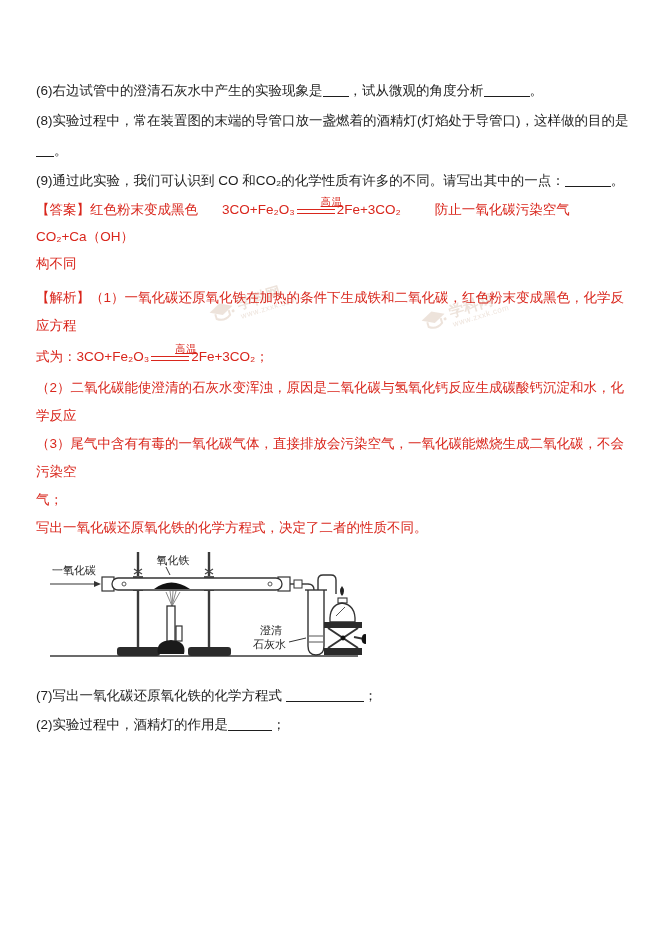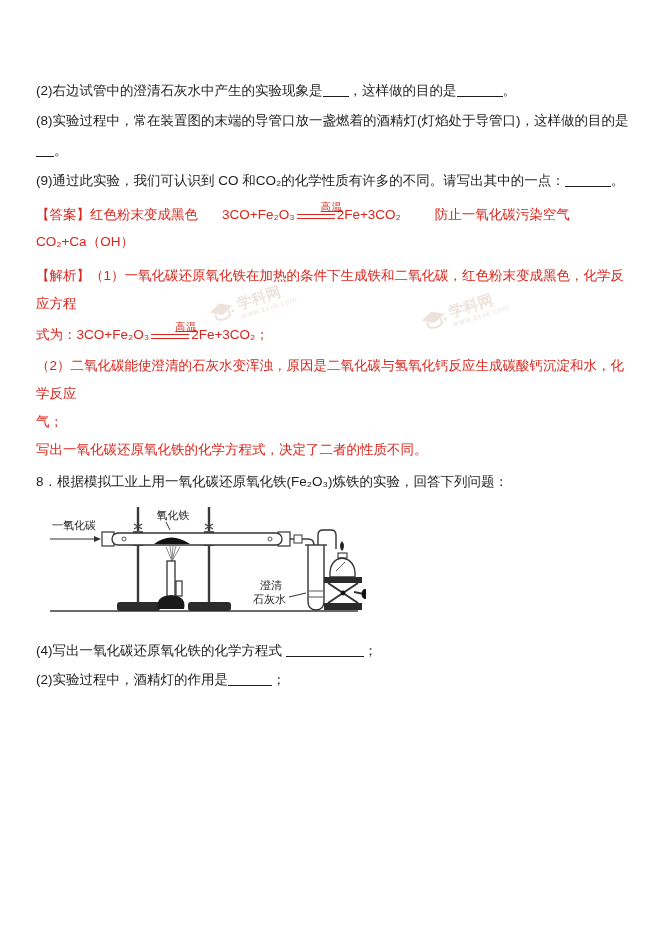--- a/index.html
+++ b/index.html
@@ -5,21 +5,21 @@
   html,body{margin:0;padding:0;}
   body{
     width:661px;height:935px;background:#ffffff;overflow:hidden;
     font-family:"Liberation Sans","DejaVu Sans",sans-serif;
     font-size:13.5px;color:#1e1e1e;position:relative;
   }
   .doc{padding:76px 26px 0 36px;position:relative;}
   .ln{line-height:30px;white-space:pre-wrap;}
   .red{color:#d9261c;}
   .ans1 .ln{line-height:27px;}
-  .ans1{margin-top:5px;}
+  .ans1{}
   .analysis{margin-top:7px;}
   .analysis .ln{line-height:28px;}
   .q8{margin-top:3px;}
   .bottomq .ln{line-height:28.5px;}
   .blank{display:inline-block;border-bottom:1px solid currentColor;height:13px;vertical-align:-2px;}
   .w18{width:18px}.w26{width:26px}
   .w44{width:44px}.w46{width:46px}.w78{width:78px}
   .gap{display:inline-block;width:24px}
   .gap-lg{display:inline-block;width:34px}
   
@@ -57,40 +57,41 @@
     <circle cx="24" cy="12" r="1.5" fill="currentColor"></circle>
   </svg>
   <span>
     <div class="wm-txt">学科网</div>
     <div class="wm-url">www.zxxk.com</div>
   </span>
 </div>
 
 <div class="doc">
 
-  <div class="ln"><span>(2)右边试管中的澄清石灰水中产生的实验现象是</span><span class="blank w26"></span><span>，这样做的目的是</span><span class="blank w46"></span><span>。</span></div>
+  <div class="ln"><span>(6)右边试管中的澄清石灰水中产生的实验现象是</span><span class="blank w26"></span><span>，试从微观的角度分析</span><span class="blank w46"></span><span>。</span></div>
 
   <div class="ln"><span>(8)实验过程中，常在装置图的末端的导管口放一盏燃着的酒精灯(灯焰处于导管口)，这样做的目的是</span><span class="blank w18"></span><span>。</span></div>
 
   <div class="ln"><span>(9)通过此实验，我们可认识到 CO 和CO₂的化学性质有许多的不同。请写出其中的一点：</span><span class="blank w46"></span><span>。</span></div>
 
 
   <div class="ans1 red">
     <div class="ln"><span>【答案】红色粉末变成黑色</span><span class="gap"></span><span>3CO+Fe₂O₃</span><span class="rxn"><span class="rxn-cond">高温</span><span class="rxn-dbl"></span></span><span>2Fe+3CO₂</span><span class="gap-lg"></span><span>防止一氧化碳污染空气</span><span class="gap-lg"></span><span>CO₂+Ca（OH）</span></div>
+    <div class="ln"><span>构不同</span></div>
   </div>
 
   <div class="analysis red">
     <div class="ln"><span>【解析】（1）一氧化碳还原氧化铁在加热的条件下生成铁和二氧化碳，红色粉末变成黑色，化学反应方程</span></div>
     <div class="ln" style="line-height:34px;"><span>式为：3CO+Fe₂O₃</span><span class="rxn"><span class="rxn-cond">高温</span><span class="rxn-dbl"></span></span><span>2Fe+3CO₂；</span></div>
     <div class="ln"><span>（2）二氧化碳能使澄清的石灰水变浑浊，原因是二氧化碳与氢氧化钙反应生成碳酸钙沉淀和水，化学反应</span></div>
+    <div class="ln"><span>（3）尾气中含有有毒的一氧化碳气体，直接排放会污染空气，一氧化碳能燃烧生成二氧化碳，不会污染空</span></div>
     <div class="ln"><span>气；</span></div>
     <div class="ln"><span>写出一氧化碳还原氧化铁的化学方程式，决定了二者的性质不同。</span></div>
   </div>
 
-  <div class="ln q8">8．根据模拟工业上用一氧化碳还原氧化铁(Fe₂O₃)炼铁的实验，回答下列问题：</div>
 
   <div class="diagram-wrap">
     <svg width="320" height="128" viewBox="0 0 320 128">
 
       <line x1="4" y1="106" x2="312" y2="106" stroke="#3a3a3a" stroke-width="1.6"></line>
 
       <line x1="92" y1="2" x2="92" y2="100" stroke="#3a3a3a" stroke-width="2.4"></line>
       <line x1="163" y1="2" x2="163" y2="100" stroke="#3a3a3a" stroke-width="2.4"></line>
 
       <rect x="71" y="97" width="43" height="9" rx="3" fill="#2b2b2b"></rect>
@@ -153,18 +154,18 @@
       <line x1="282" y1="78" x2="312" y2="98" stroke="#333" stroke-width="2"></line>
       <line x1="312" y1="78" x2="282" y2="98" stroke="#333" stroke-width="2"></line>
       <circle cx="297" cy="88" r="2.4" fill="#111"></circle>
       <rect x="278" y="98" width="38" height="7" fill="#2b2b2b"></rect>
       <line x1="308" y1="87" x2="318" y2="89" stroke="#333" stroke-width="2"></line>
       <ellipse cx="319" cy="89" rx="3.4" ry="5" fill="#111"></ellipse>
     </svg>
   </div>
 
   <div class="bottomq">
-    <div class="ln"><span>(4)写出一氧化碳还原氧化铁的化学方程式 </span><span class="blank w78"></span><span>；</span></div>
+    <div class="ln"><span>(7)写出一氧化碳还原氧化铁的化学方程式 </span><span class="blank w78"></span><span>；</span></div>
     <div class="ln"><span>(2)实验过程中，酒精灯的作用是</span><span class="blank w44"></span><span>；</span></div>
 
   </div>
 
 </div>
 
 </body></html>

